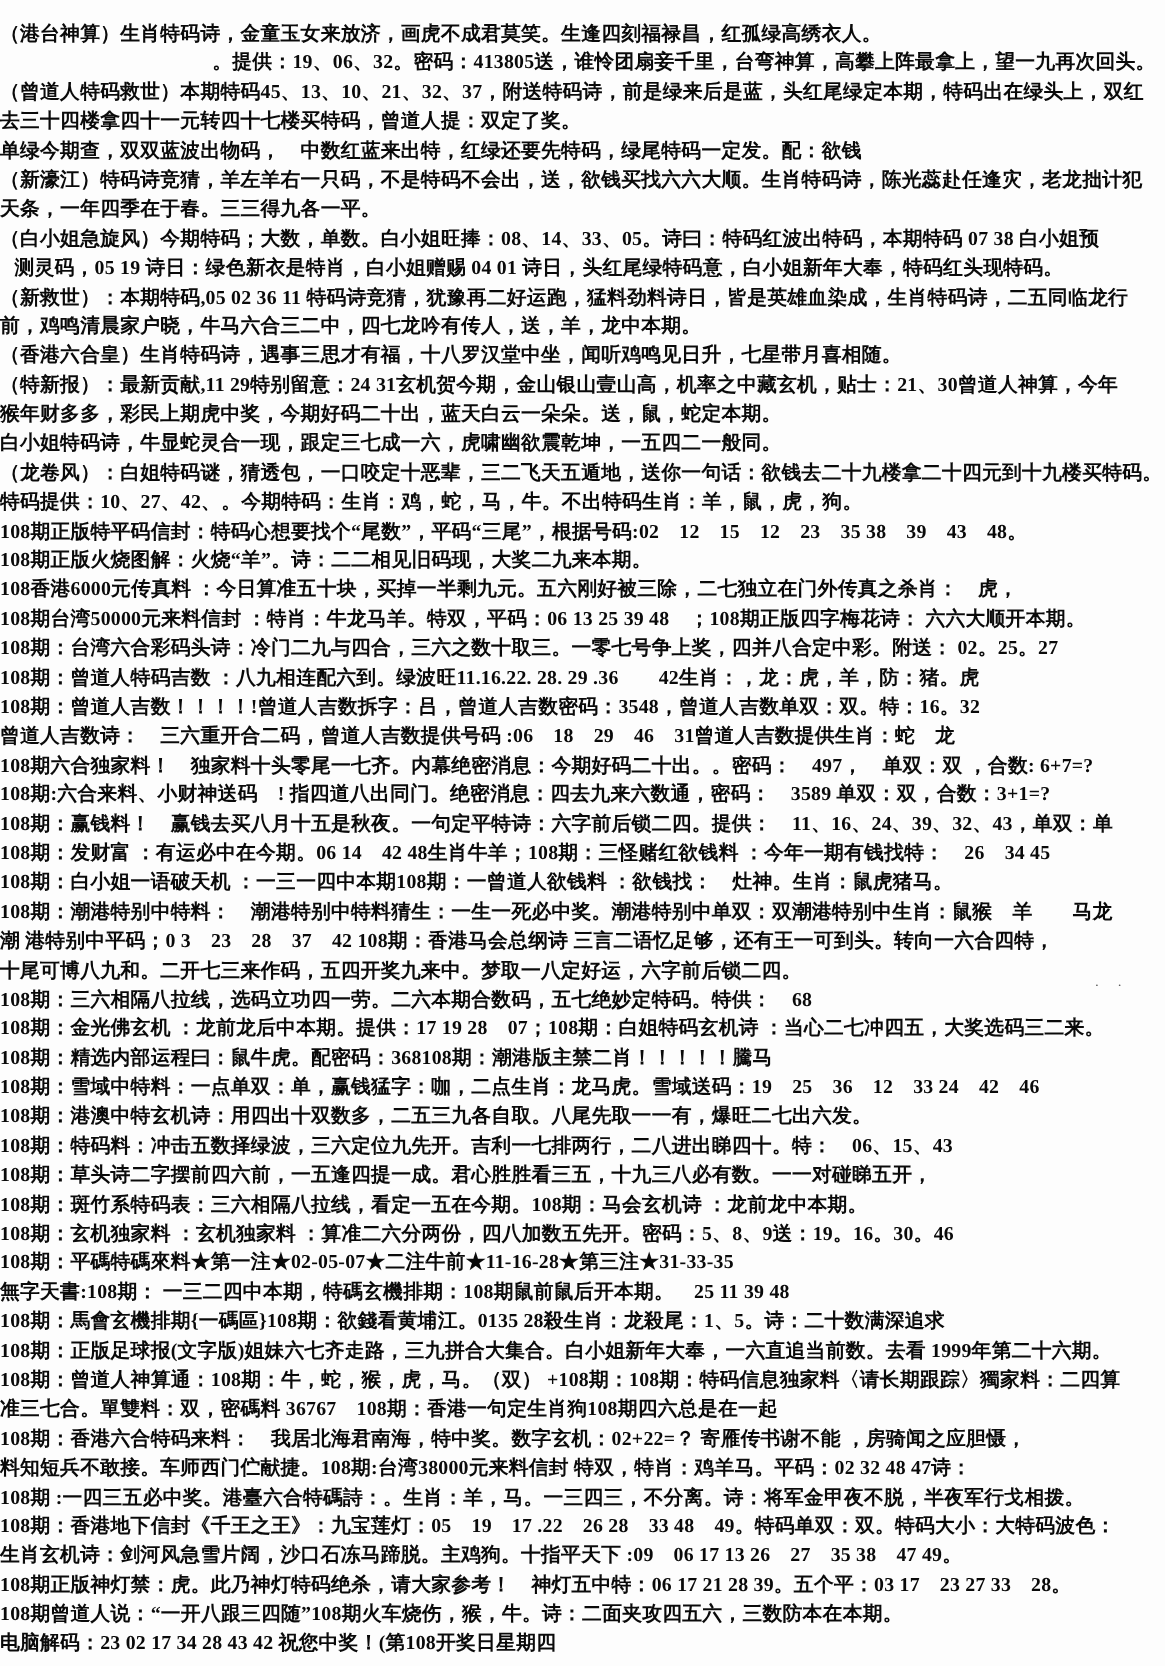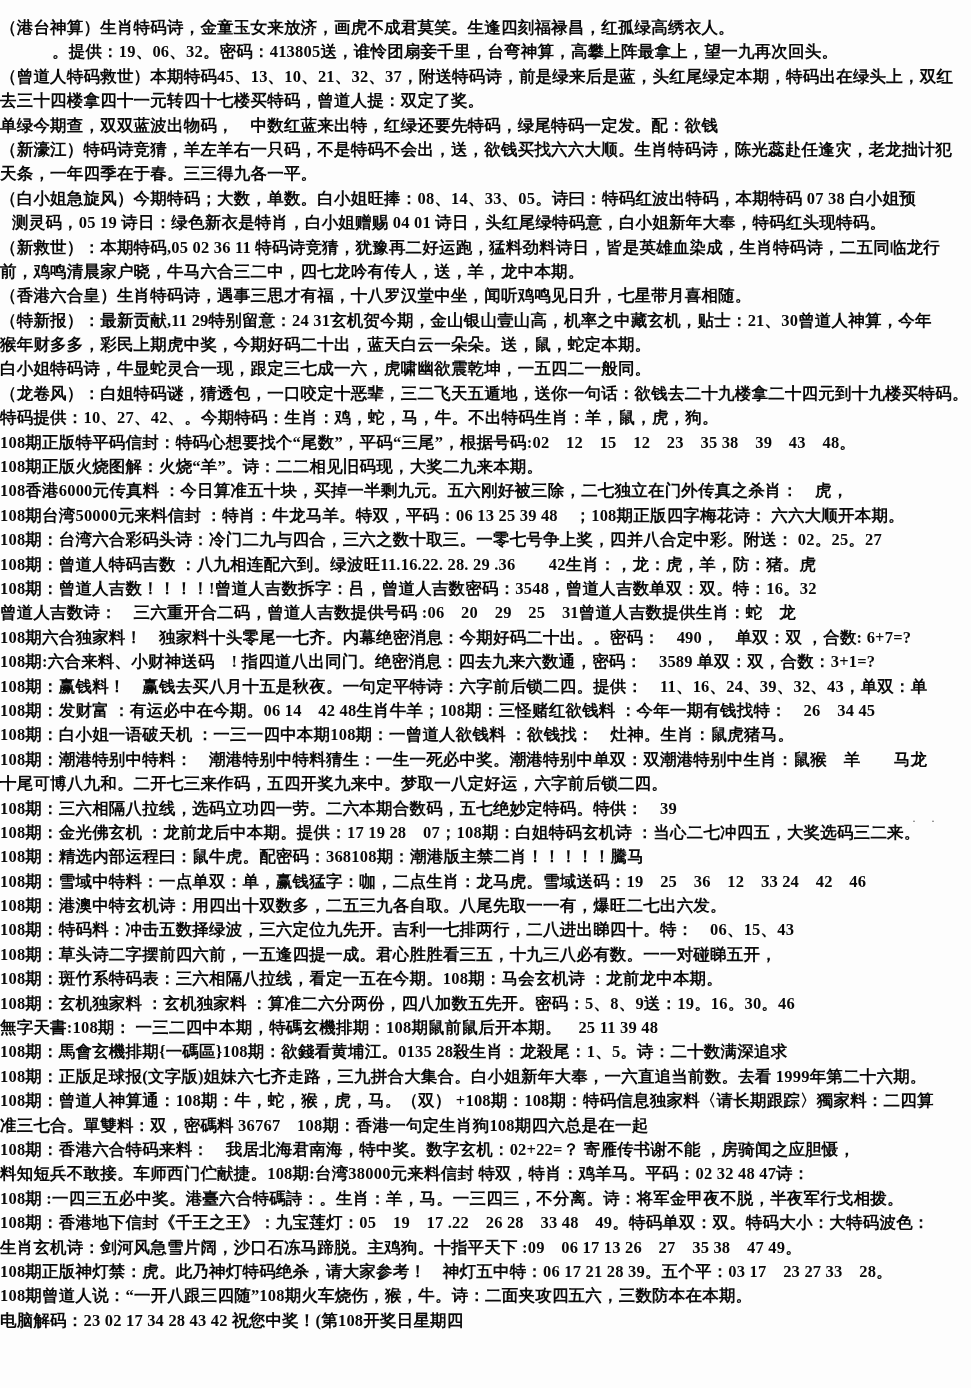--- a/index.html
+++ b/index.html
@@ -19,21 +19,21 @@
   }
   .ln{
     font-size:16.5px;
     line-height:24.4px;
     height:24.4px;
     white-space:nowrap;
     overflow:hidden;
     letter-spacing:0.2px;
   }
   .ind1{padding-left:12px;}
-  .ind2{padding-left:52px;}
+  .ind2{padding-left:52px;text-align:right;}
   .stray{
     position:absolute;
     left:912px;top:814px;
     font-size:12px;
     color:#555;
     letter-spacing:6px;
   }
 </style>
 </head>
 <body>
@@ -56,37 +56,39 @@
   <div class="ln">白小姐特码诗，牛显蛇灵合一现，跟定三七成一六，虎啸幽欲震乾坤，一五四二一般同。</div>
   <div class="ln">（龙卷风）：白姐特码谜，猜透包，一口咬定十恶辈，三二飞天五遁地，送你一句话：欲钱去二十九楼拿二十四元到十九楼买特码。</div>
   <div class="ln">特码提供：10、27、42、。今期特码：生肖：鸡，蛇，马，牛。不出特码生肖：羊，鼠，虎，狗。</div>
   <div class="ln">108期正版特平码信封：特码心想要找个“尾数”，平码“三尾”，根据号码:02　12　15　12　23　35 38　39　43　48。</div>
   <div class="ln">108期正版火烧图解：火烧“羊”。诗：二二相见旧码现，大奖二九来本期。</div>
   <div class="ln">108香港6000元传真料 ：今日算准五十块，买掉一半剩九元。五六刚好被三除，二七独立在门外传真之杀肖：　虎，</div>
   <div class="ln">108期台湾50000元来料信封 ：特肖：牛龙马羊。特双，平码：06 13 25 39 48　；108期正版四字梅花诗： 六六大顺开本期。</div>
   <div class="ln">108期：台湾六合彩码头诗：冷门二九与四合，三六之数十取三。一零七号争上奖，四并八合定中彩。附送： 02。25。27</div>
   <div class="ln">108期：曾道人特码吉数 ：八九相连配六到。绿波旺11.16.22. 28. 29 .36　　42生肖：，龙：虎，羊，防：猪。虎</div>
   <div class="ln">108期：曾道人吉数！！！！!曾道人吉数拆字：吕，曾道人吉数密码：3548，曾道人吉数单双：双。特：16。32</div>
-  <div class="ln">曾道人吉数诗：　三六重开合二码，曾道人吉数提供号码 :06　20　29　25　31曾道人吉数提供生肖：蛇　龙</div>
-  <div class="ln">108期六合独家料！　独家料十头零尾一七齐。内幕绝密消息：今期好码二十出。。密码：　490，　单双：双 ，合数: 6+7=?</div>
+  <div class="ln">曾道人吉数诗：　三六重开合二码，曾道人吉数提供号码 :06　18　29　46　31曾道人吉数提供生肖：蛇　龙</div>
+  <div class="ln">108期六合独家料！　独家料十头零尾一七齐。内幕绝密消息：今期好码二十出。。密码：　497，　单双：双 ，合数: 6+7=?</div>
   <div class="ln">108期:六合来料、小财神送码　! 指四道八出同门。绝密消息：四去九来六数通，密码：　3589 单双：双，合数：3+1=?</div>
   <div class="ln">108期：赢钱料！　赢钱去买八月十五是秋夜。一句定平特诗：六字前后锁二四。提供：　11、16、24、39、32、43，单双：单</div>
   <div class="ln">108期：发财富 ：有运必中在今期。06 14　42 48生肖牛羊；108期：三怪赌红欲钱料 ：今年一期有钱找特：　26　34 45</div>
   <div class="ln">108期：白小姐一语破天机 ：一三一四中本期108期：一曾道人欲钱料 ：欲钱找：　灶神。生肖：鼠虎猪马。</div>
   <div class="ln">108期：潮港特别中特料：　潮港特别中特料猜生：一生一死必中奖。潮港特别中单双：双潮港特别中生肖：鼠猴　羊　　马龙</div>
+  <div class="ln">潮 港特别中平码；0 3　23　28　37　42 108期：香港马会总纲诗 三言二语忆足够，还有王一可到头。转向一六合四特，</div>
   <div class="ln">十尾可博八九和。二开七三来作码，五四开奖九来中。梦取一八定好运，六字前后锁二四。</div>
-  <div class="ln">108期：三六相隔八拉线，选码立功四一劳。二六本期合数码，五七绝妙定特码。特供：　39</div>
+  <div class="ln">108期：三六相隔八拉线，选码立功四一劳。二六本期合数码，五七绝妙定特码。特供：　68</div>
   <div class="ln">108期：金光佛玄机 ：龙前龙后中本期。提供：17 19 28　07；108期：白姐特码玄机诗 ：当心二七冲四五，大奖选码三二来。</div>
   <div class="ln">108期：精选内部运程曰：鼠牛虎。配密码：368108期：潮港版主禁二肖！！！！！騰马</div>
   <div class="ln">108期：雪域中特料：一点单双：单，赢钱猛字：咖，二点生肖：龙马虎。雪域送码：19　25　36　12　33 24　42　46</div>
   <div class="ln">108期：港澳中特玄机诗：用四出十双数多，二五三九各自取。八尾先取一一有，爆旺二七出六发。</div>
   <div class="ln">108期：特码料：冲击五数择绿波，三六定位九先开。吉利一七排两行，二八进出睇四十。特：　06、15、43</div>
   <div class="ln">108期：草头诗二字摆前四六前，一五逢四提一成。君心胜胜看三五，十九三八必有数。一一对碰睇五开，</div>
   <div class="ln">108期：斑竹系特码表：三六相隔八拉线，看定一五在今期。108期：马会玄机诗 ：龙前龙中本期。</div>
   <div class="ln">108期：玄机独家料 ：玄机独家料 ：算准二六分两份，四八加数五先开。密码：5、8、9送：19。16。30。46</div>
+  <div class="ln">108期：平碼特碼來料★第一注★02-05-07★二注牛前★11-16-28★第三注★31-33-35</div>
   <div class="ln">無字天書:108期： 一三二四中本期，特碼玄機排期：108期鼠前鼠后开本期。　25 11 39 48</div>
   <div class="ln">108期：馬會玄機排期{一碼區}108期：欲錢看黄埔江。0135 28殺生肖：龙殺尾：1、5。诗：二十数满深追求</div>
   <div class="ln">108期：正版足球报(文字版)姐妹六七齐走路，三九拼合大集合。白小姐新年大奉，一六直追当前数。去看 1999年第二十六期。</div>
   <div class="ln">108期：曾道人神算通：108期：牛，蛇，猴，虎，马。（双） +108期：108期：特码信息独家料〈请长期跟踪〉獨家料：二四算</div>
   <div class="ln">准三七合。單雙料：双，密碼料 36767　108期：香港一句定生肖狗108期四六总是在一起</div>
   <div class="ln">108期：香港六合特码来料：　我居北海君南海，特中奖。数字玄机：02+22=？ 寄雁传书谢不能 ，房骑闻之应胆慑，</div>
   <div class="ln">料知短兵不敢接。车师西门伫献捷。108期:台湾38000元来料信封 特双，特肖：鸡羊马。平码：02 32 48 47诗：</div>
   <div class="ln">108期 :一四三五必中奖。港臺六合特碼詩：。生肖：羊，马。一三四三，不分离。诗：将军金甲夜不脱，半夜军行戈相拨。</div>
   <div class="ln">108期：香港地下信封《千王之王》：九宝莲灯：05　19　17 .22　26 28　33 48　49。特码单双：双。特码大小：大特码波色：</div>
   <div class="ln">生肖玄机诗：剑河风急雪片阔，沙口石冻马蹄脱。主鸡狗。十指平天下 :09　06 17 13 26　27　35 38　47 49。</div>

